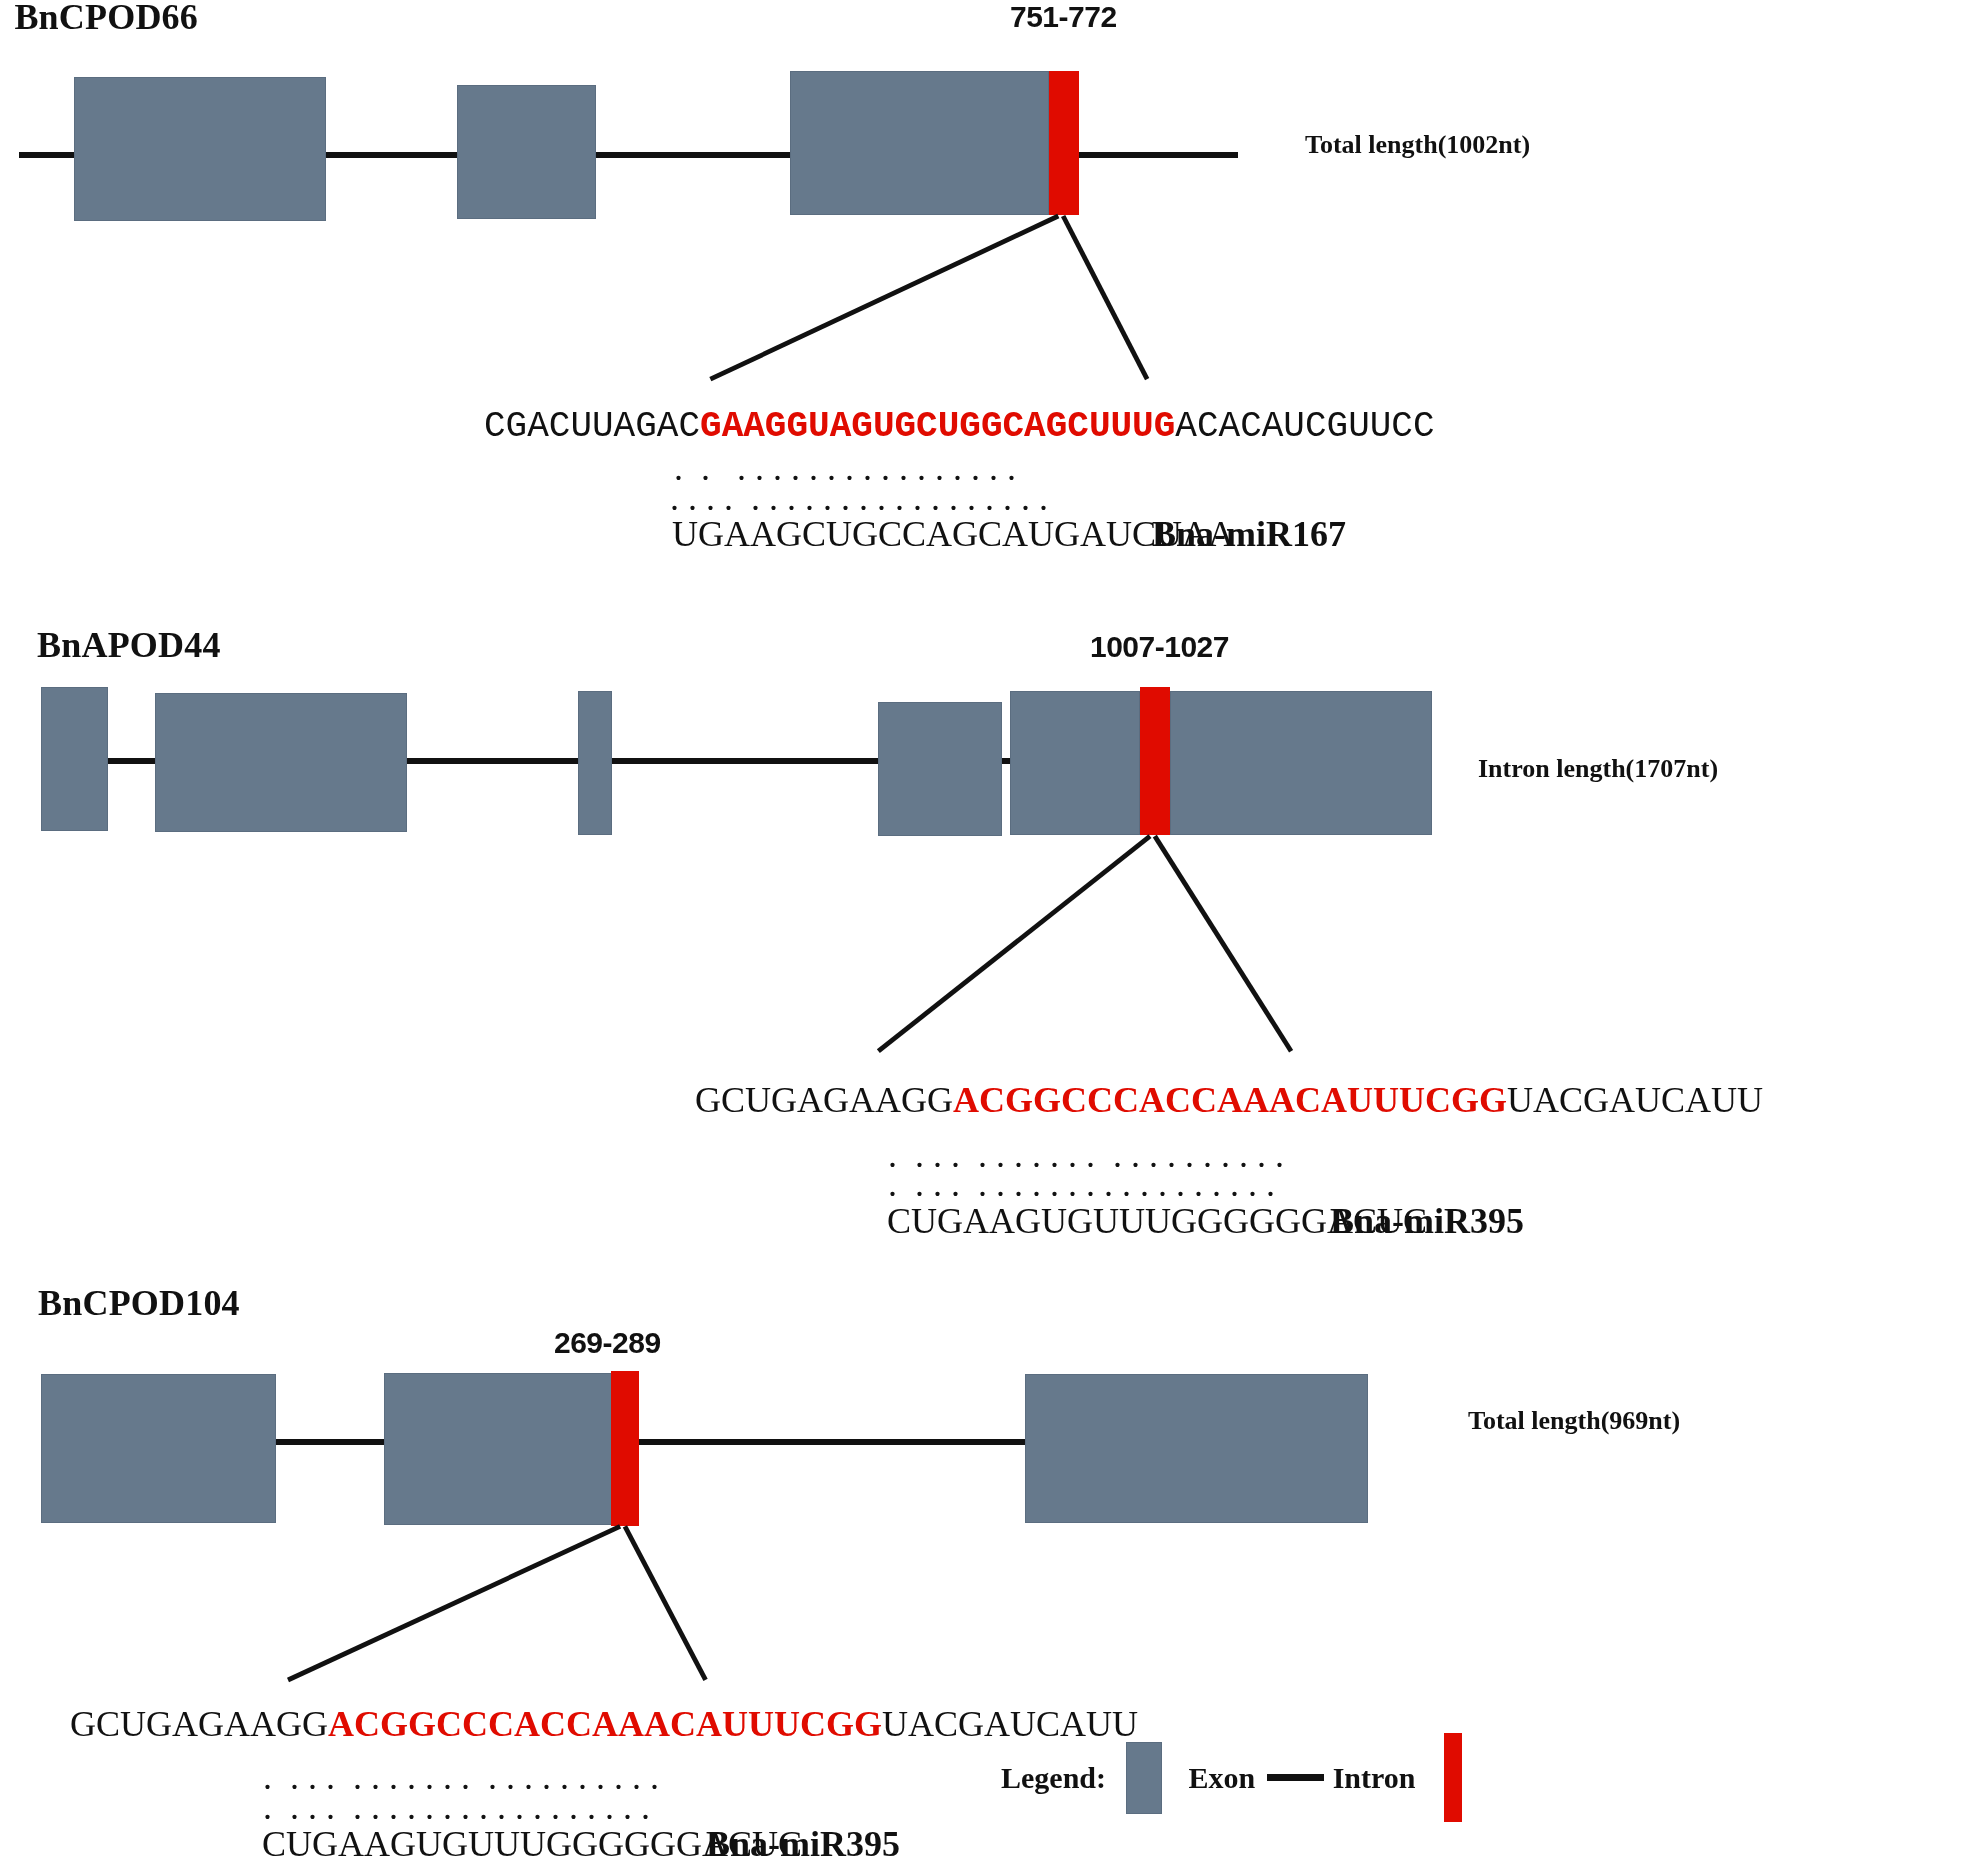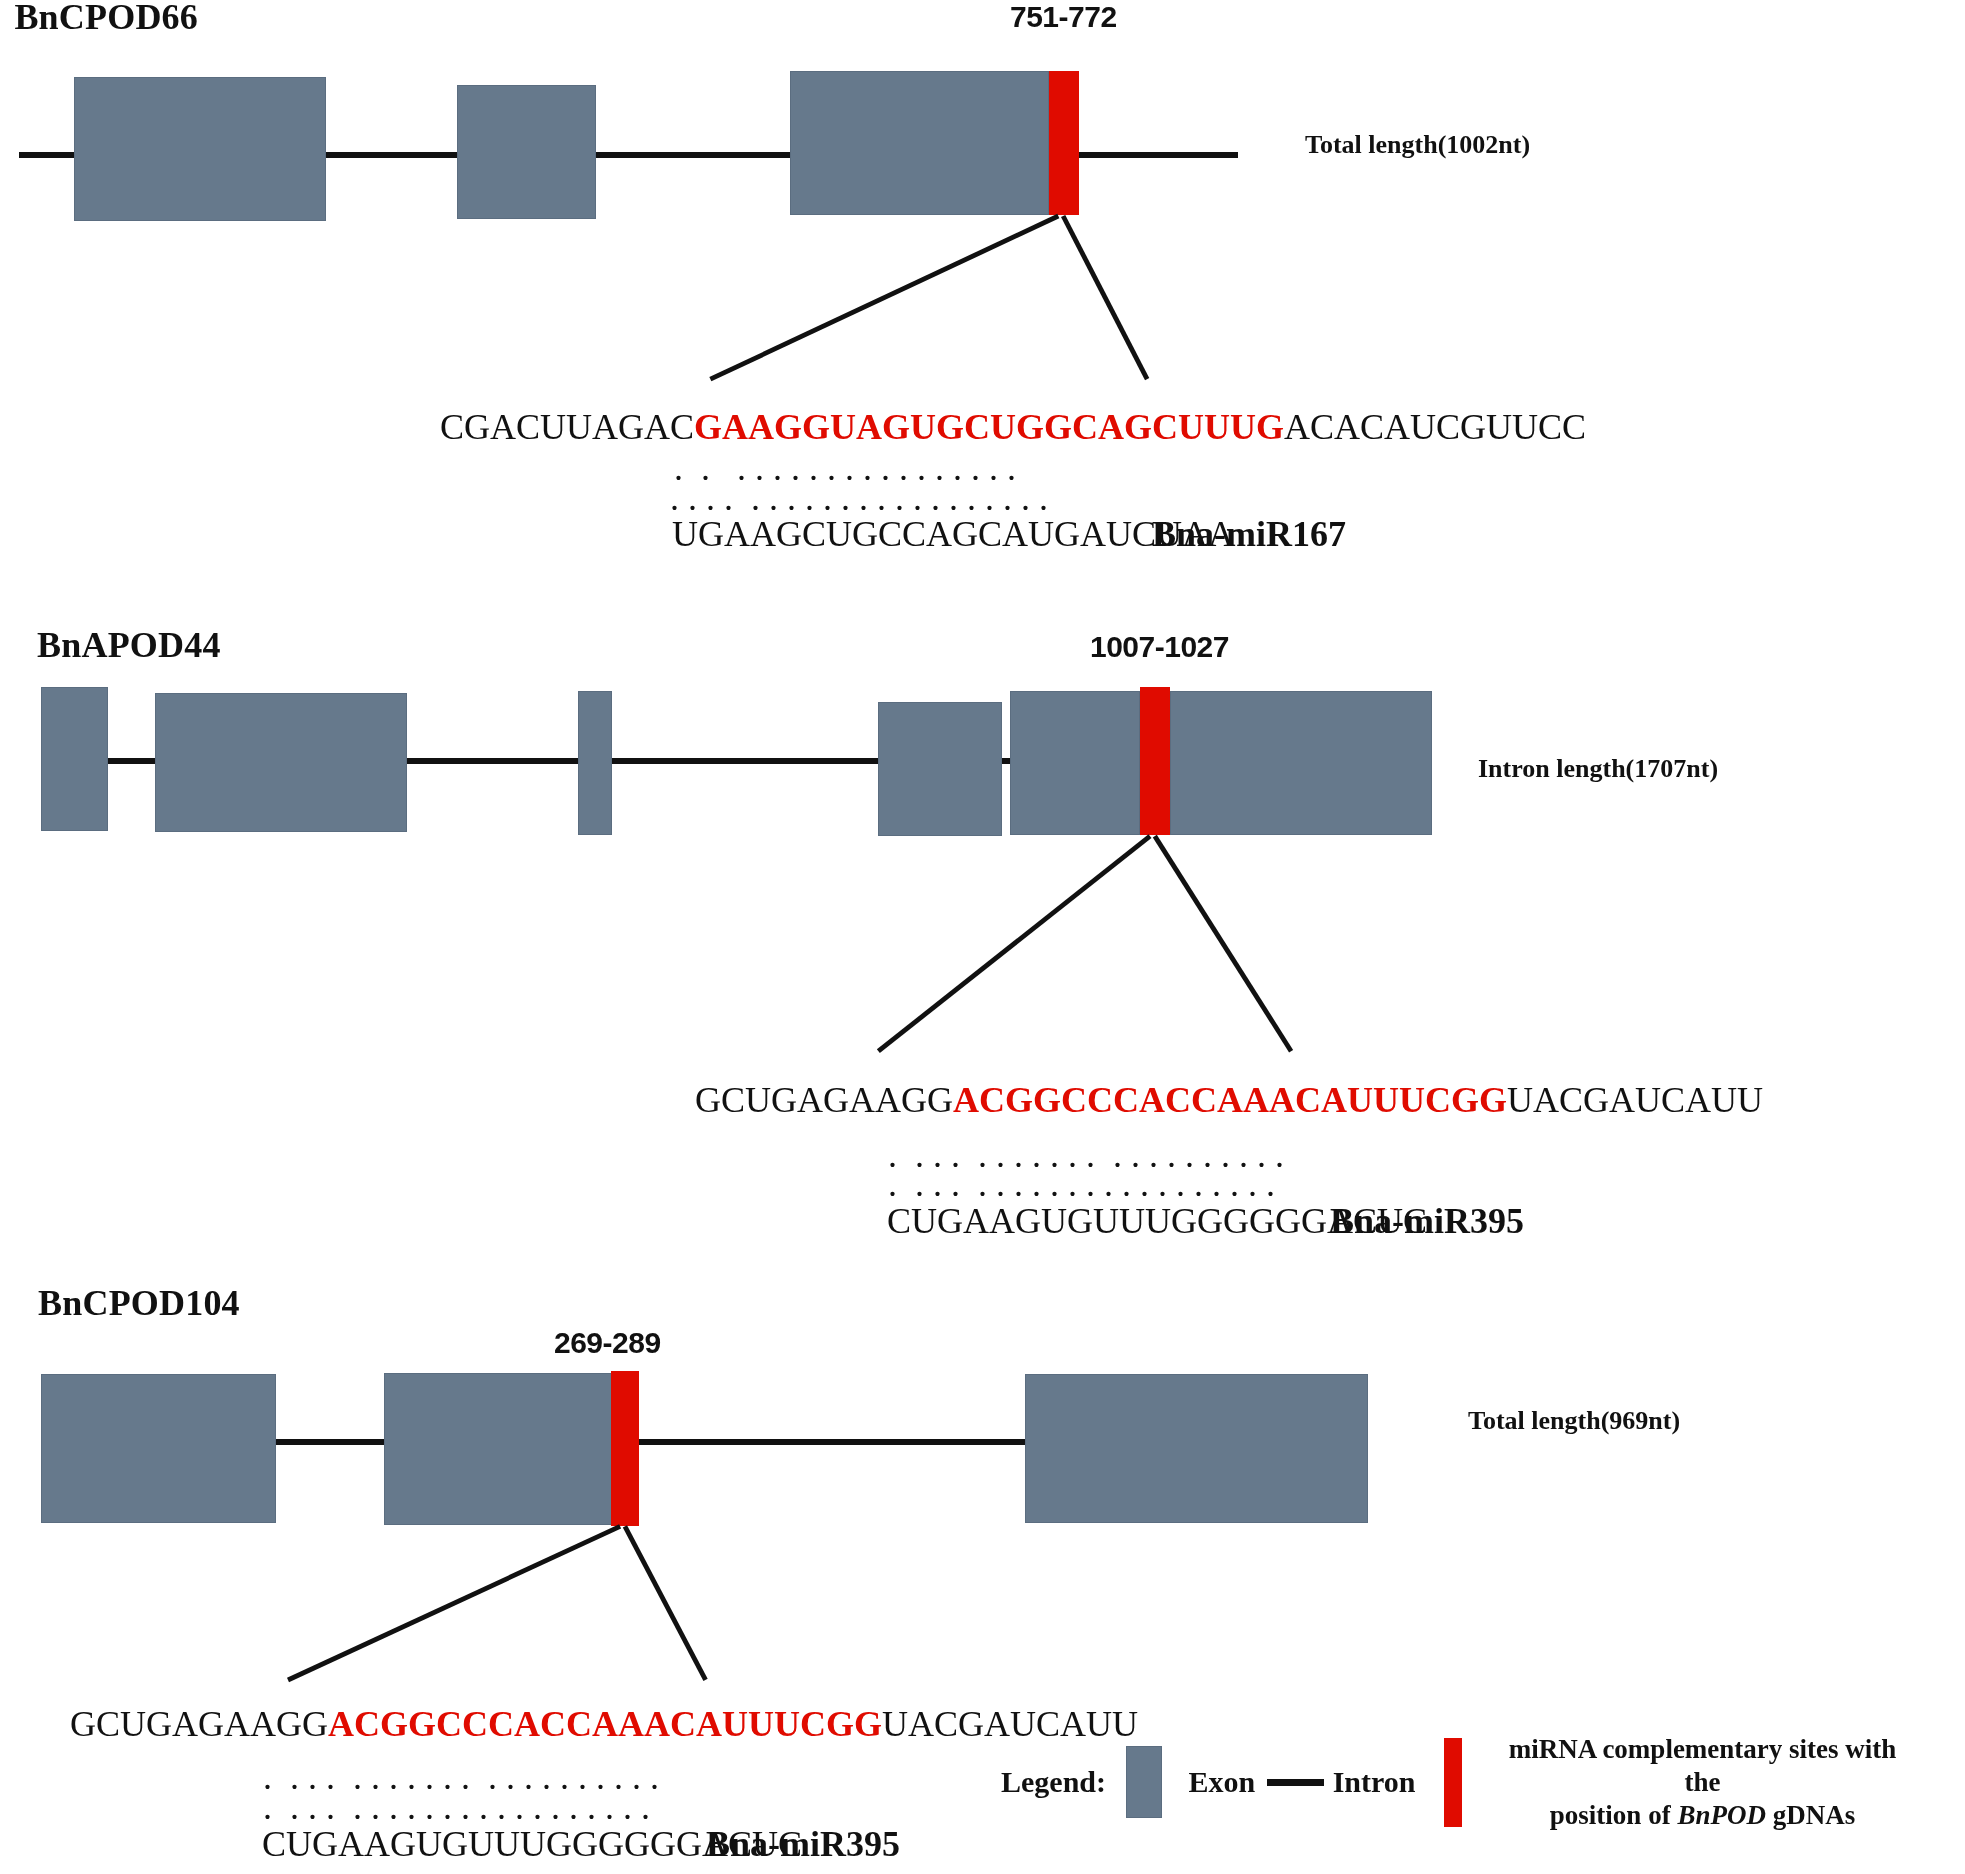--- a/index.html
+++ b/index.html
@@ -116,21 +116,21 @@
   <div class="exon abs" style="left:74px;top:77px;width:252px;height:144px;"></div>
   <div class="exon abs" style="left:457px;top:85px;width:139px;height:134px;"></div>
   <div class="exon abs" style="left:790px;top:71px;width:259px;height:144px;"></div>
   <div class="mir-site abs" style="left:1049px;top:71px;width:30px;height:144px;"></div>
 
   <svg class="conn" style="left:0;top:0;width:1965px;height:432px;" viewBox="0 0 4094 900" width="1965" height="432">
     <line x1="2205" y1="450" x2="1480" y2="790" stroke="#111" stroke-width="10"></line>
     <line x1="2215" y1="450" x2="2390" y2="790" stroke="#111" stroke-width="10"></line>
   </svg>
 
-  <div class="seq-line abs" style="left:440px;top:406px;"><span>CGACUUAGAC</span><span class="hi">GAAGGUAGUGCUGGCAGCUUUG</span><span>ACACAUCGUUCC</span></div>
+  <div class="seq-line abs" style="left:484px;top:406px;font-family:Liberation Mono, monospace;"><span>CGACUUAGAC</span><span class="hi">GAAGGUAGUGCUGGCAGCUUUG</span><span>ACACAUCGUUCC</span></div>
 
   <div class="dots abs" style="left:674px;top:450px;">.  .   . . . . . . . . . . . . . . . .</div>
   <div class="dots abs" style="left:670px;top:480px;">. . . .  . . . . . . . . . . . . . . . . .</div>
 
   <div class="seq-line abs" style="left:672px;top:513px;">UGAAGCUGCCAGCAUGAUCUAA</div>
   <div class="mir-name abs" style="left:1152px;top:513px;">Bna-miR167</div>
 
   <div class="total-len abs" style="left:1305px;top:130px;">Total length(1002nt)</div>
 
   <div class="gene-title abs" style="left:37px;top:624px;">BnAPOD44</div>
@@ -193,20 +193,16 @@
     <div class="legend-label" style="margin-right:20px;">Legend:</div>
 
     <div class="legend-swatch-exon" style="margin-right:26.4px;"></div>
     <div class="legend-label" style="margin-right:12px;">Exon</div>
 
     <div class="legend-swatch-intron" style="margin-right:8.6px;"></div>
     <div class="legend-label" style="margin-right:28px;">Intron</div>
 
     <div class="legend-swatch-mirna" style="margin-right:30px;"></div>
 
-    <div class="legend-note">
-      <div>miRNA complementary sites with the</div>
-      <div><span>position of </span><i>BnPOD</i><span> gDNAs</span></div>
-    </div>
   </div>
 
 </div>
 
 
 </body></html>

